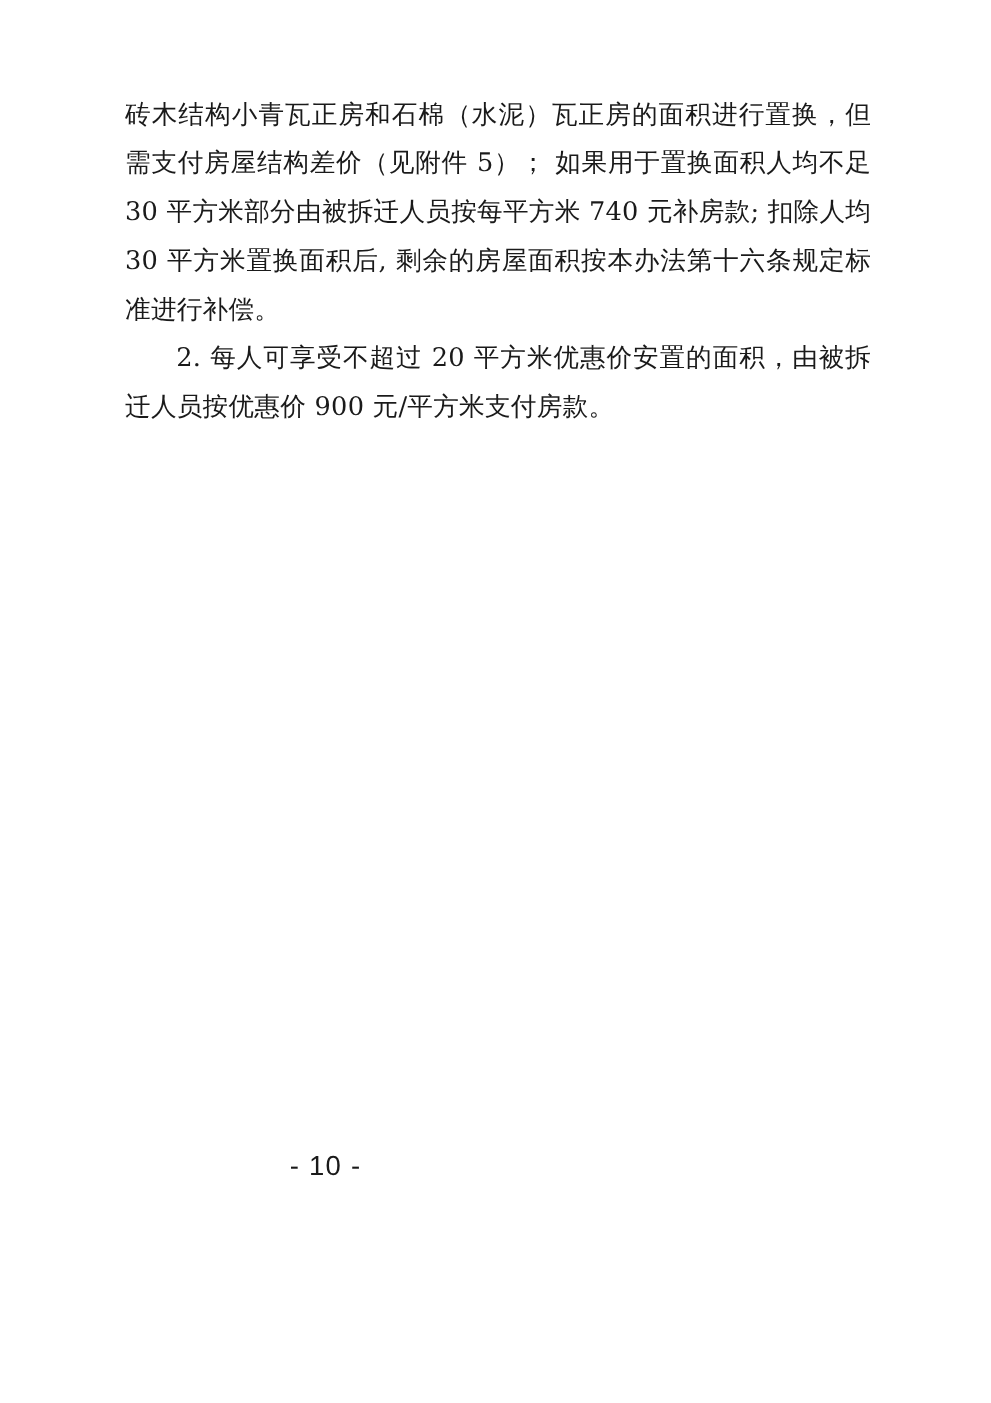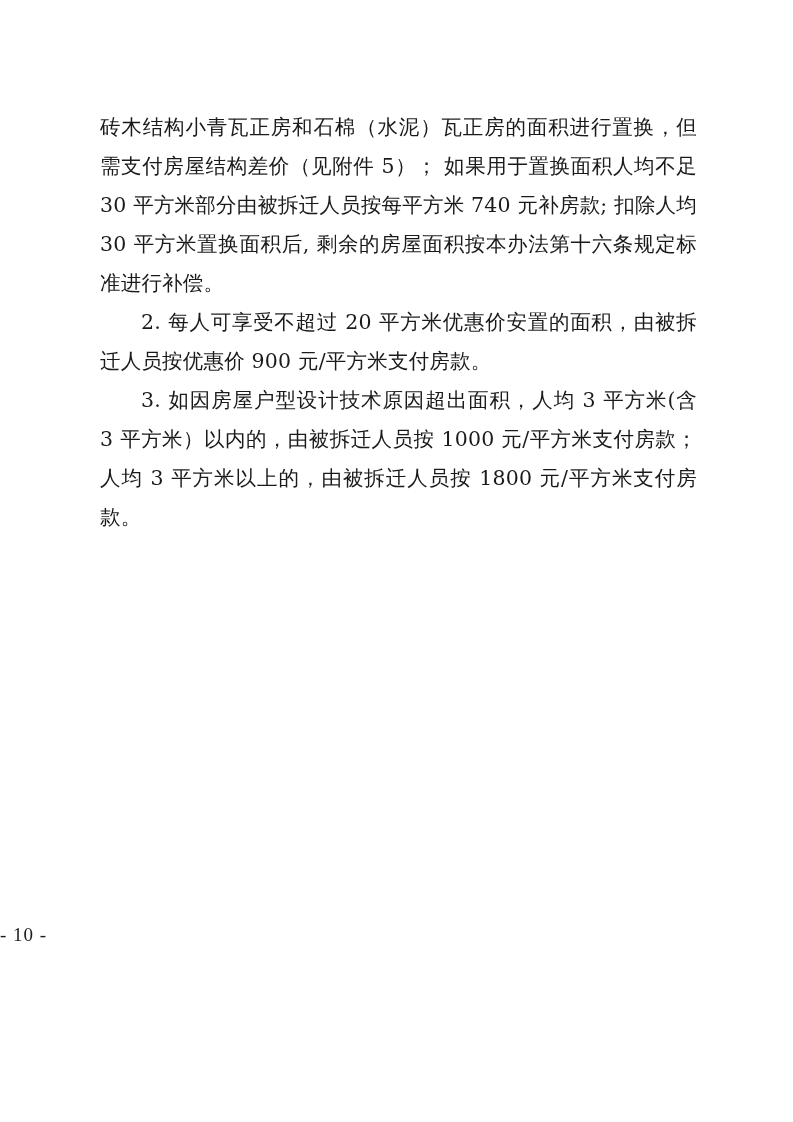--- a/index.html
+++ b/index.html
@@ -15,57 +15,56 @@
     color: #1a1a1a;
     overflow: hidden;
   }
   .page {
     position: absolute;
     top: 0;
     left: 0;
     width: 793px;
     height: 1038px;
     box-sizing: border-box;
-    padding: 108px 96px 0 100px;
+    padding: 72px 96px 0 100px;
   }
   .doc-body {
     font-size: 20.5px;
     line-height: 39px;
     text-align: justify;
     text-justify: inter-ideograph;
     letter-spacing: 0.2px;
   }
   .para {
     margin: 0 0 0 0;
     text-indent: 0;
   }
   .para.indent {
     text-indent: 2em;
   }
   .page-number {
     position: absolute;
     left: 0;
     right: 0;
     bottom: 92px;
-    text-align: left;
-    font-size: 19px;
+    text-align: center;
+    font-size: 22px;
     letter-spacing: 1px;
     color: #1a1a1a;
-    font-family: Liberation Serif, serif;
+    font-family: Liberation Sans, sans-serif;
   }
   .pn-inner {
     display: inline-block;
     padding-right: 272px;
   }
 </style>
 </head>
 <body>
 
 <div class="page">
   <div class="doc-body">
     <p class="para">砖木结构小青瓦正房和石棉（水泥）瓦正房的面积进行置换，但需支付房屋结构差价（见附件 5）；  如果用于置换面积人均不足 30 平方米部分由被拆迁人员按每平方米 740 元补房款; 扣除人均 30 平方米置换面积后, 剩余的房屋面积按本办法第十六条规定标准进行补偿。</p>
     <p class="para indent">2. 每人可享受不超过 20 平方米优惠价安置的面积，由被拆迁人员按优惠价 900 元/平方米支付房款。</p>
-    <p class="para indent">3. 如因房屋户型设计技术原因超出面积，人均 3 平方米(含 3 平方米）以内的，由被拆迁人员按 1000 元/平方米支付房款；人均 3 平方米以上的，由被拆迁人员按 1800 元/平方米支付房款。</p>
   </div>
   <div class="page-number">
     <span class="pn-inner">- 10 -</span>
   </div>
 </div>
 
 </body></html>

